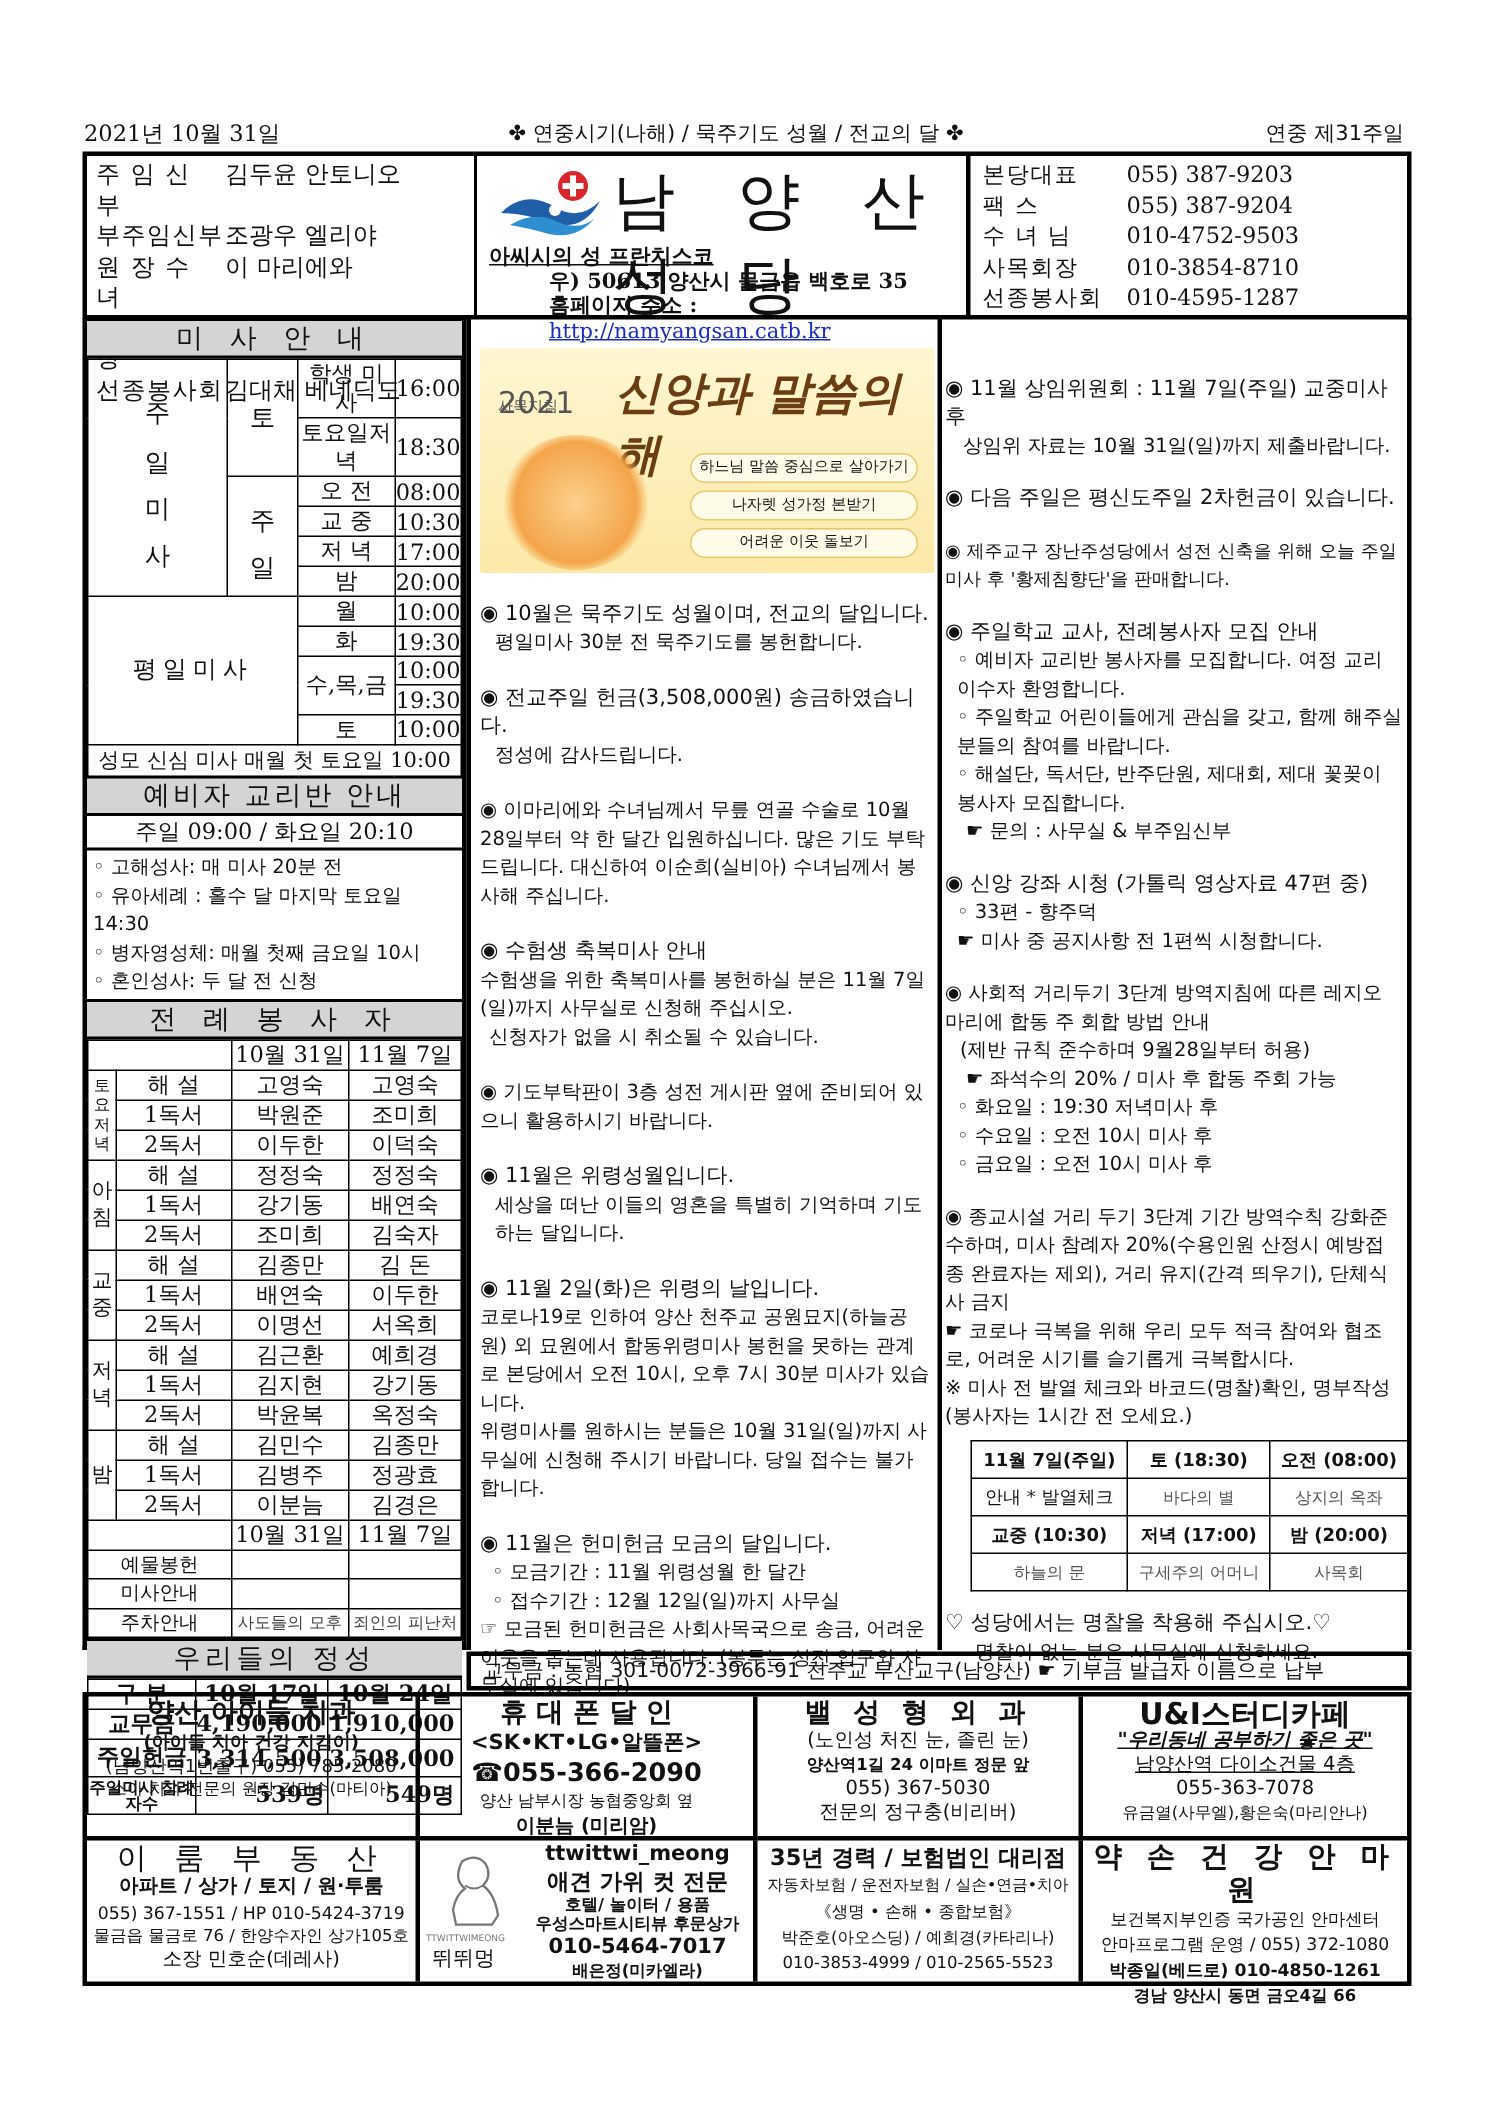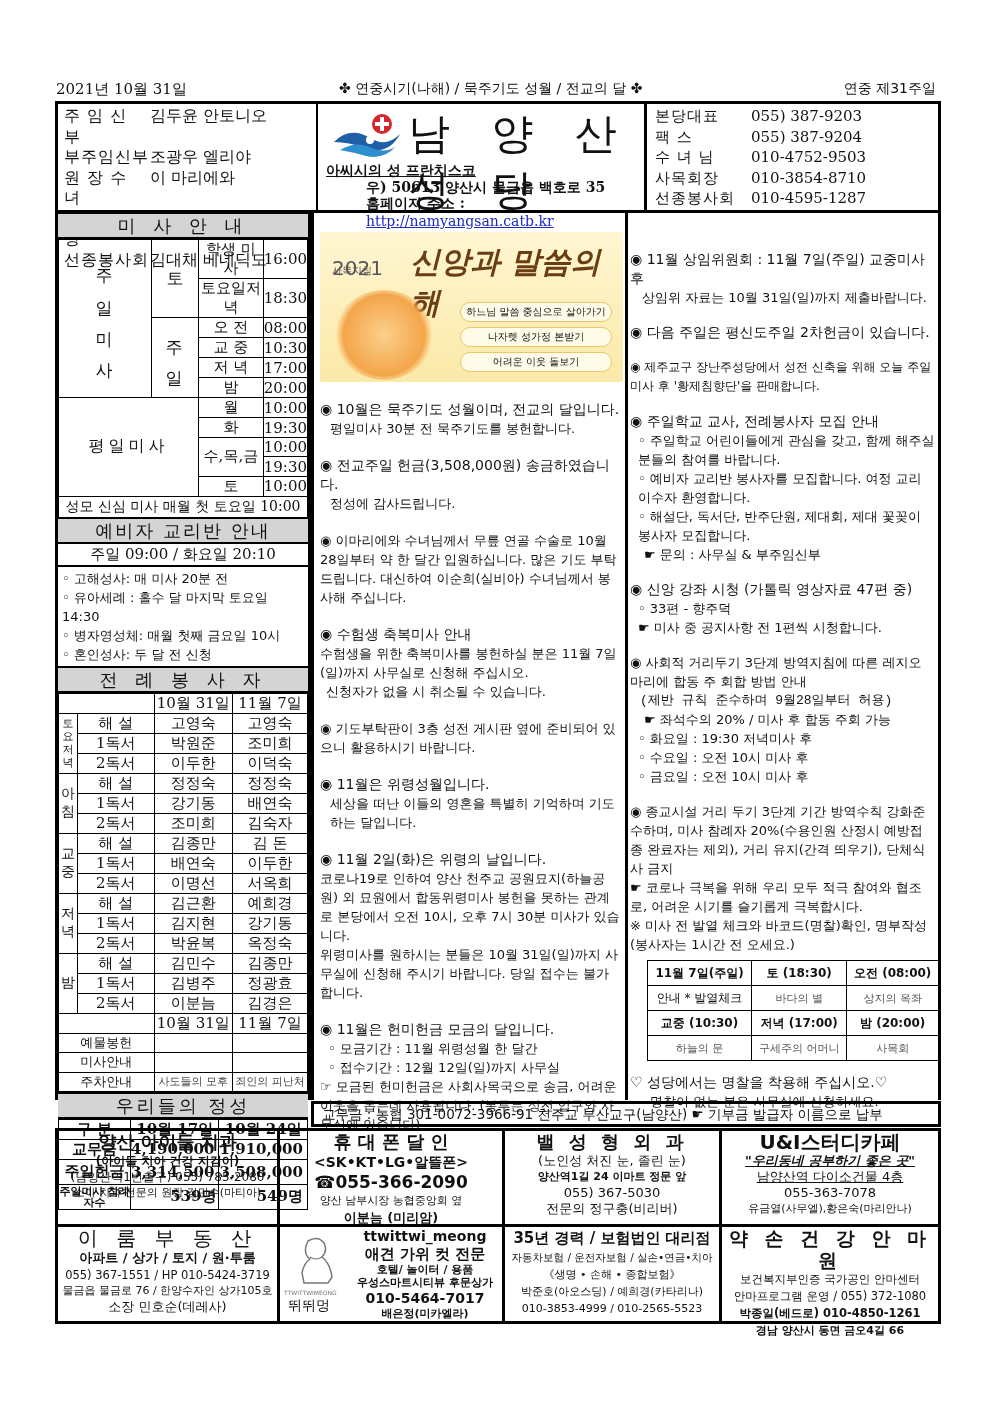--- a/index.html
+++ b/index.html
@@ -371,33 +371,33 @@
         <div style="padding-left:12px;">상임위 자료는 10월 31일(일)까지 제출바랍니다.</div>
       </div>
     <div style="margin-bottom:16px;">
         <div class="h">◉ 다음 주일은 평신도주일 2차헌금이 있습니다.</div>
       </div>
     <div style="margin-bottom:16px;font-size:12px;">
         <div>◉ 제주교구 장난주성당에서 성전 신축을 위해 오늘 주일미사 후 '황제침향단'을 판매합니다.</div>
       </div>
     <div style="margin-bottom:16px;">
         <div class="h">◉ 주일학교 교사, 전례봉사자 모집 안내</div>
+        <div style="padding-left:8px;">◦ 예비자 교리반 봉사자를 모집합니다. 여정 교리 이수자 환영합니다.</div>
         <div style="padding-left:8px;">◦ 주일학교 어린이들에게 관심을 갖고, 함께 해주실 분들의 참여를 바랍니다.</div>
-        <div style="padding-left:8px;">◦ 예비자 교리반 봉사자를 모집합니다. 여정 교리 이수자 환영합니다.</div>
         <div style="padding-left:8px;">◦ 해설단, 독서단, 반주단원, 제대회, 제대 꽃꽂이 봉사자 모집합니다.</div>
         <div style="padding-left:14px;">☛ 문의 : 사무실 &amp; 부주임신부</div>
       </div>
     <div style="margin-bottom:16px;">
         <div class="h">◉ 신앙 강좌 시청 (가톨릭 영상자료 47편 중)</div>
         <div style="padding-left:8px;">◦ 33편 - 향주덕</div>
         <div style="padding-left:8px;">☛ 미사 중 공지사항 전 1편씩 시청합니다.</div>
       </div>
     <div style="margin-bottom:16px;">
         <div>◉ 사회적 거리두기 3단계 방역지침에 따른 레지오 마리에 합동 주 회합 방법 안내</div>
-        <div style="padding-left:10px;font-family:Liberation Mono, monospace;">(제반 규칙 준수하며 9월28일부터 허용)</div>
+        <div style="padding-left:10px;">(제반 규칙 준수하며 9월28일부터 허용)</div>
         <div style="padding-left:14px;">☛ 좌석수의 20% / 미사 후 합동 주회 가능</div>
         <div style="padding-left:8px;">◦ 화요일 : 19:30 저녁미사 후</div>
         <div style="padding-left:8px;">◦ 수요일 : 오전 10시 미사 후</div>
         <div style="padding-left:8px;">◦ 금요일 : 오전 10시 미사 후</div>
       </div>
     <div style="margin-bottom:6px;">
         <div>◉ 종교시설 거리 두기 3단계 기간 방역수칙 강화준수하며, 미사 참례자 20%(수용인원 산정시 예방접종 완료자는 제외), 거리 유지(간격 띄우기), 단체식사 금지</div>
         <div>☛ 코로나 극복을 위해 우리 모두 적극 참여와 협조로, 어려운 시기를 슬기롭게 극복합시다.</div>
         <div>※ 미사 전 발열 체크와 바코드(명찰)확인, 명부작성 (봉사자는 1시간 전 오세요.)</div>
       </div>

